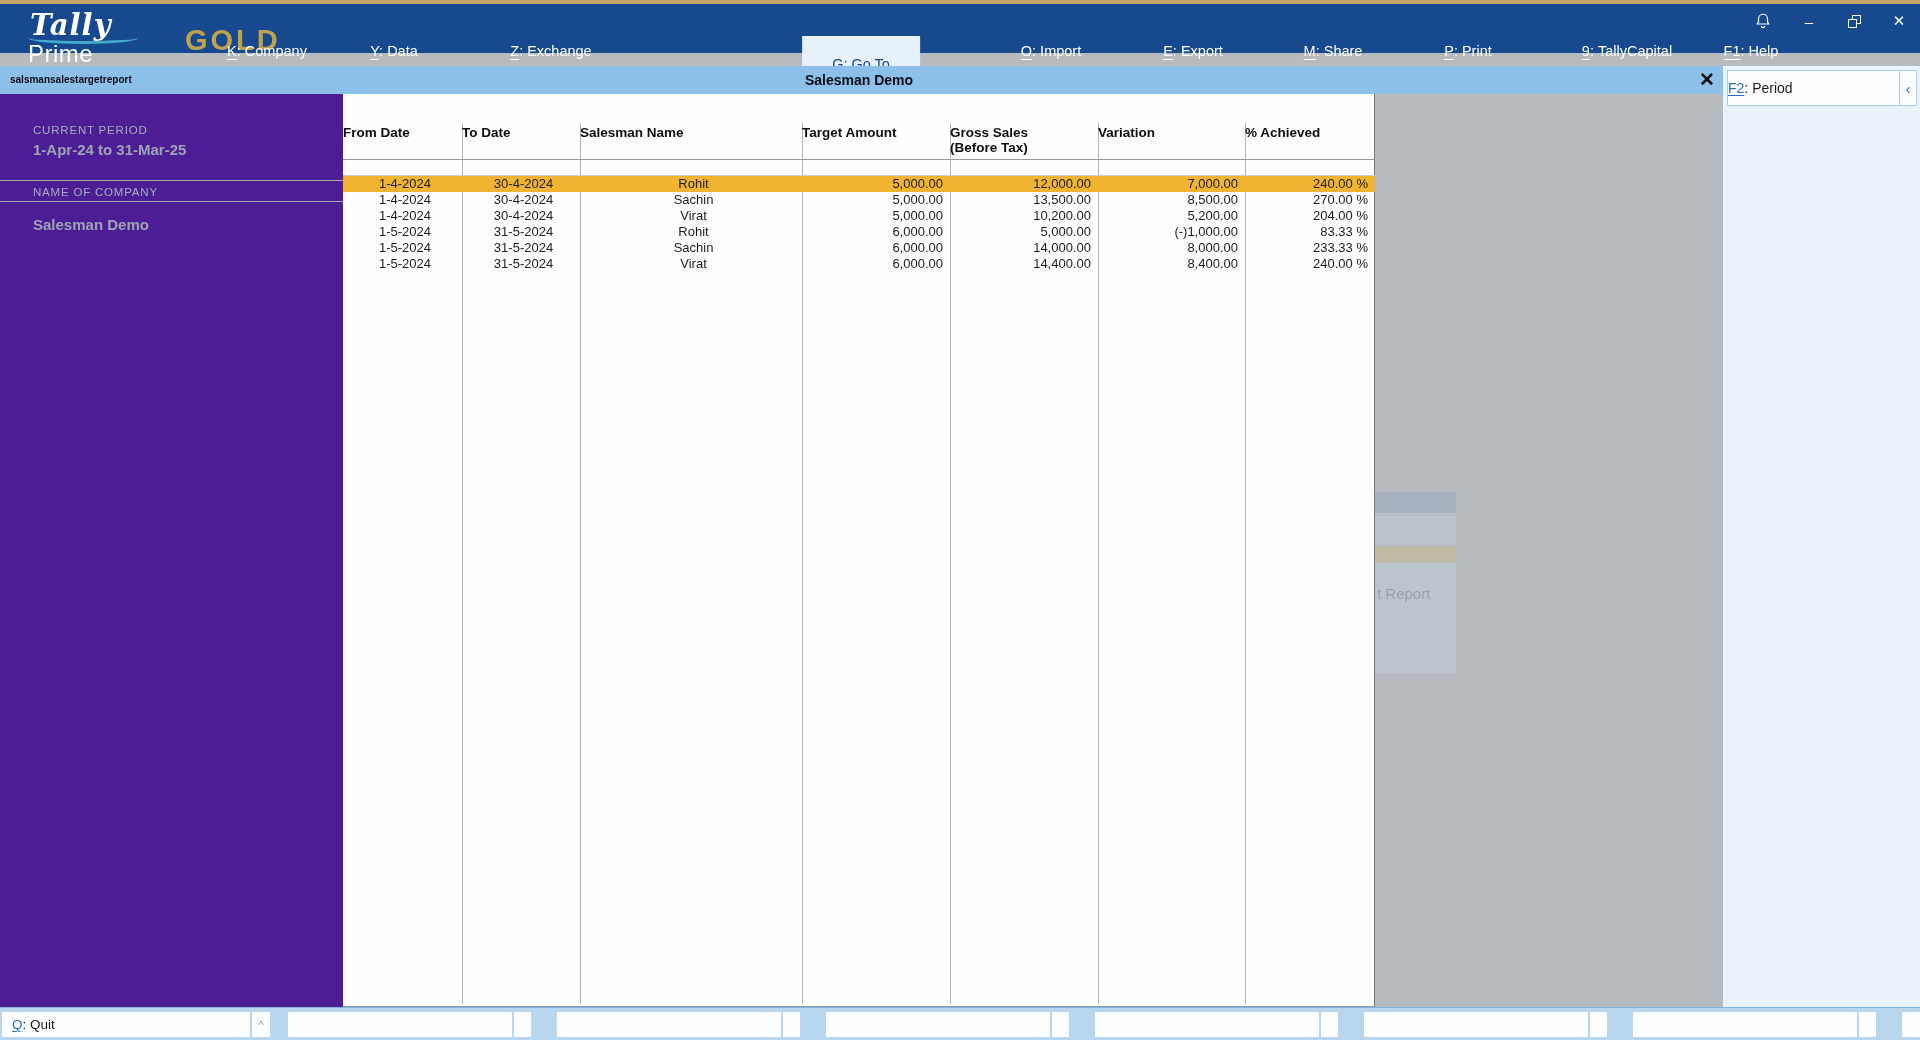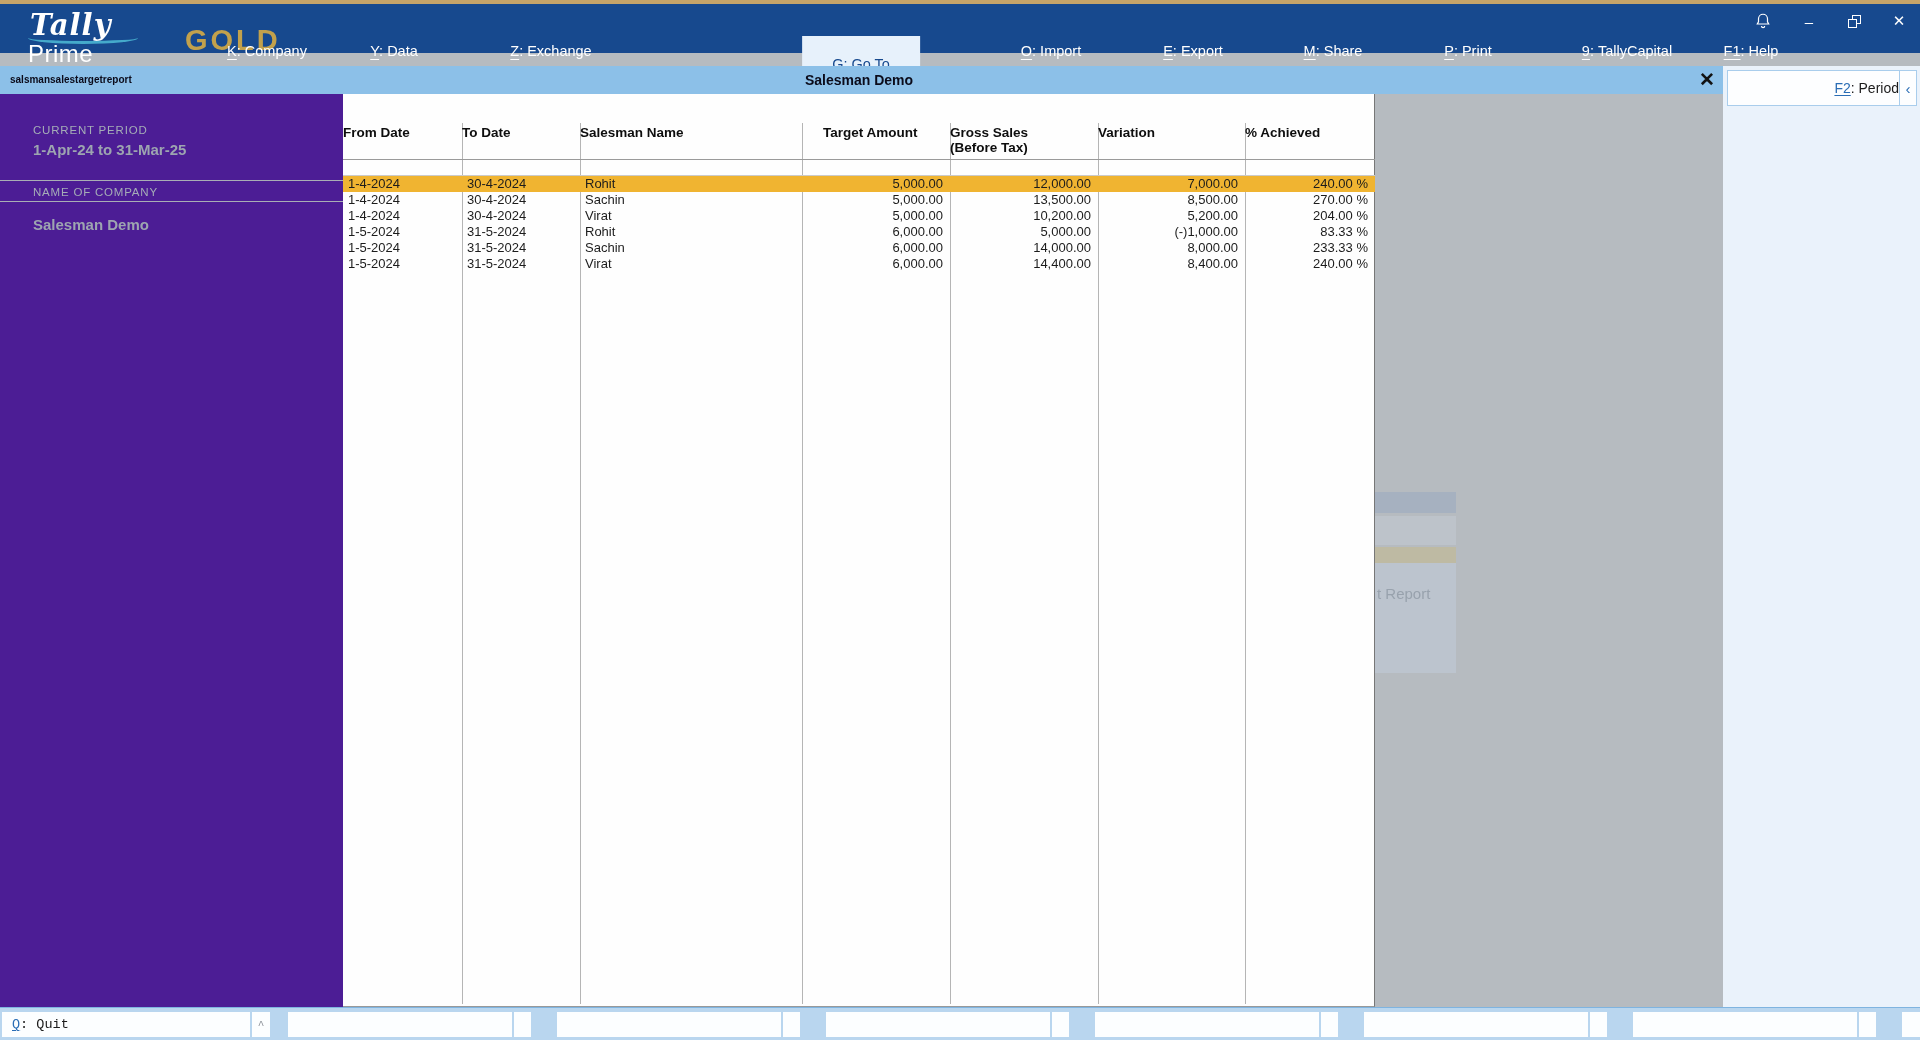--- a/index.html
+++ b/index.html
@@ -38,42 +38,42 @@
   .sb-hr { position:absolute; left:0; width:343px; height:0; border-top:1px solid #A9AEB5; }
 
   
   .report { position:absolute; left:343px; top:94px; width:1032px; height:913px; background:#FEFEFE; border-right:1px solid #777; border-bottom:1px solid #999; }
   .rep-title { position:absolute; left:0; top:7px; width:1032px; text-align:center; font-size:15px; font-weight:bold; color:#0A0A0A; }
   .vsep { position:absolute; top:29px; bottom:2px; width:1px; background:#B5B5B5; }
   .hline1 { position:absolute; left:0; top:65px; width:1032px; height:1px; background:#9A9A9A; }
   .hline2 { position:absolute; left:0; top:81px; width:1032px; height:1px; background:#CBCBCB; }
   .hc { position:absolute; top:31px; font-weight:bold; font-size:13.5px; line-height:15px; color:#0E0E0E; }
   .c0 { left:0; width:119px; } .c1 { left:119px; width:118px; } .c2 { left:237px; width:222px; }
-  .c3 { left:459px; width:148px;padding-left:21px; } .c4 { left:607px; width:148px; } .c5 { left:755px; width:147px; }
+  .c3 { left:459px; width:148px; } .c4 { left:607px; width:148px; } .c5 { left:755px; width:147px; }
   .c6 { left:902px; width:130px; }
   .trow { position:absolute; left:0; width:1032px; height:16px; cursor:pointer; }
   .trow.selected { background:#F0B431; }
   .cell { position:absolute; top:0; height:16px; line-height:16px; font-size:13px; color:#1C1C1C; white-space:nowrap; overflow:hidden; }
-  .cell.l { padding-left:5px; text-align:left; }
+  .cell.l { padding-left:5px; text-align:center; }
   .cell.r { padding-right:7px; text-align:right; }
 
   
   .ghost-band { position:absolute; left:1375px; width:81px; }
   .ghost-text { position:absolute; left:1377px; top:585px; font-size:15px; color:#98A2AD; white-space:nowrap; }
 
   
   .rightpanel { position:absolute; left:1723px; top:66px; width:197px; height:941px; background:#EAF2FB; }
   .f2box { position:absolute; left:4px; top:4px; width:190px; height:36px; background:#FDFEFF; border:1px solid #A9CDEC; display:flex; align-items:center; cursor:pointer; }
-  .f2text { padding-left:0; font-size:14px; color:#1C1C1C; flex:1;text-align:right; }
+  .f2text { padding-left:0; font-size:14px; color:#1C1C1C; flex:1; }
   .f2key { color:#2A6DB5; text-decoration:underline; text-underline-offset:2px; }
   .f2chev { width:17px; height:34px; border-left:1px solid #A9CDEC; color:#2A6DB5; font-size:15px; display:flex; align-items:center; justify-content:center; }
 
   
   .bottombar { position:absolute; left:0; top:1007px; width:1920px; height:33px; background:#B9D6EF; border-top:1px solid #7FB4E0; overflow:hidden; }
-  .bb-box { position:absolute; top:4px; height:25px; background:#FCFEFF;font-family:Liberation Mono, monospace; }
+  .bb-box { position:absolute; top:4px; height:25px; background:#FCFEFF; }
   .bb-quit { left:2px; width:248px; line-height:25px; padding-left:10px; font-size:13.5px; color:#1C1C1C; cursor:pointer; }
   .bbkey { color:#2A6DB5; text-decoration:underline; text-underline-offset:2px; }
   .bb-caret { left:252px; width:18px; text-align:center; line-height:27px; font-size:11px; color:#8A8F96; cursor:pointer; }
 </style>
 </head>
 <body>
 
 <div class="app">
 
   <div class="goldstrip"></div>

